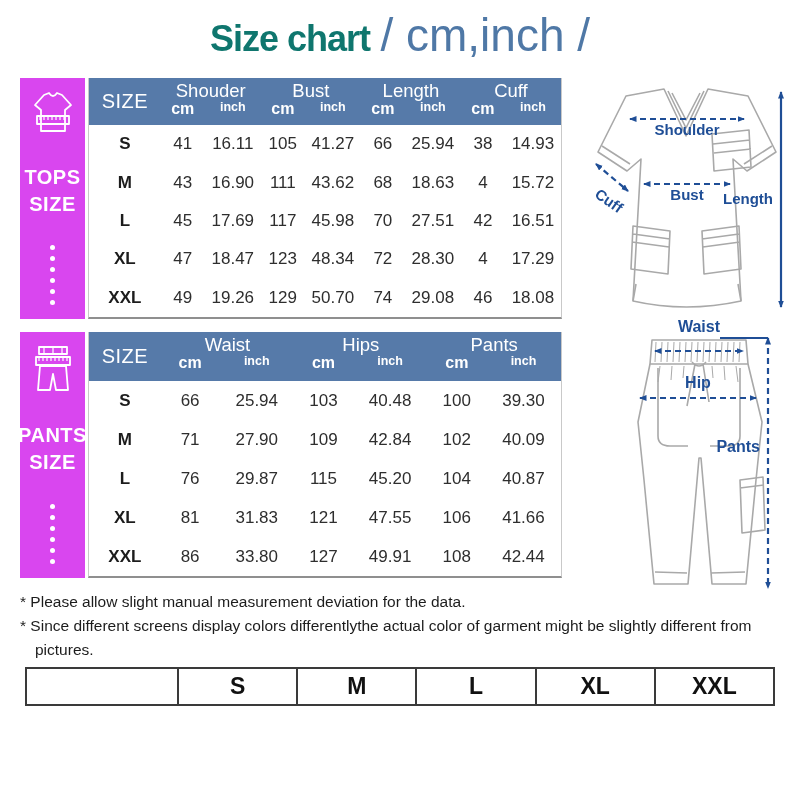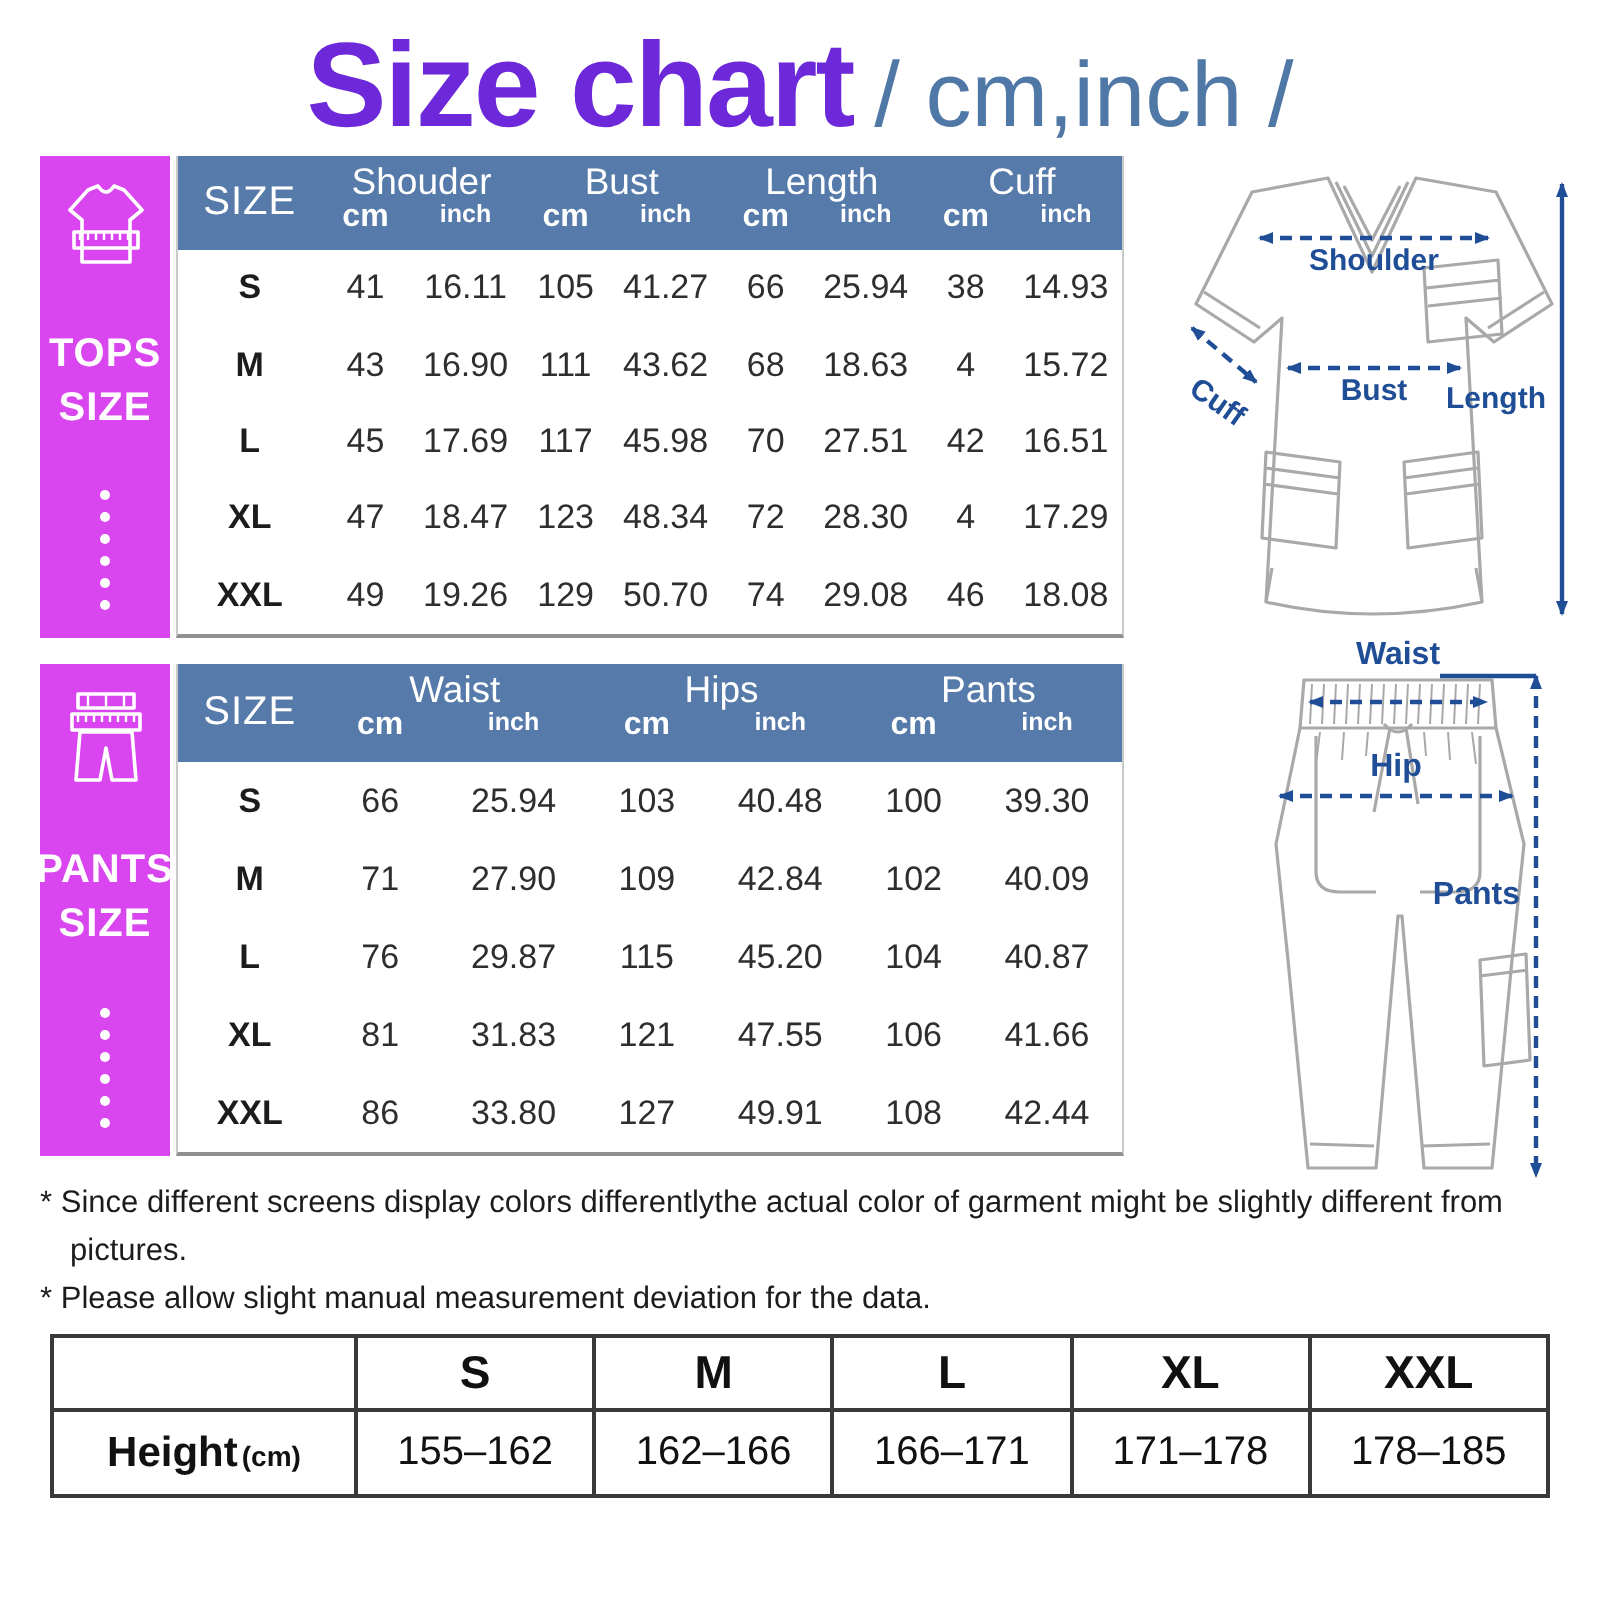--- a/index.html
+++ b/index.html
@@ -2,21 +2,21 @@
 <html><head>
 <meta charset="utf-8">
 <style>
   html,body{margin:0;padding:0;background:#fff;}
   .page{position:relative;width:800px;height:800px;background:#fff;overflow:hidden;
         font-family:"Liberation Sans",sans-serif;color:#2e2e2e;}
   *{box-sizing:border-box;}
 
   
   .title{position:absolute;top:8px;left:0;width:100%;text-align:center;white-space:nowrap;}
-  .title-main{font-size:60px;font-weight:800;color:#6d28d9;letter-spacing:-1px;}
+  .title-main{font-size:36px;font-weight:800;color:#0f766e;letter-spacing:-1px;}
   .title-suffix{font-size:46px;font-weight:400;color:#4f78a6;margin-left:6px;}
 
   
   .sidebar{position:absolute;left:20px;width:65px;background:#d946ef;
            display:flex;flex-direction:column;align-items:center;
            justify-content:space-between;padding:12px 0 14px 0;}
   .sidebar-label{color:#fff;font-size:20px;font-weight:600;text-align:center;
                  line-height:1.35;letter-spacing:.5px;}
   .dots{display:flex;flex-direction:column;gap:6px;align-items:center;}
   .dots span{width:5px;height:5px;border-radius:50%;background:#fff;display:block;}
@@ -340,23 +340,23 @@
       <path d="M120,28 L168,28"></path>
       <line x1="168" y1="28" x2="168" y2="278" stroke-dasharray="6 4" marker-start="url(#ahP)" marker-end="url(#ahP)"></line>
     </g>
     <text x="99" y="22" font-size="16" text-anchor="middle">Waist</text>
     <text x="98" y="78" font-size="16" text-anchor="middle">Hip</text>
     <text x="160" y="142" font-size="16" text-anchor="end">Pants</text>
   </svg>
 
   <div class="notes">
 
+      <div class="note-line"><span>*</span> <span>Please allow slight manual measurement deviation for the data.</span></div>
+
       <div class="note-line"><span>*</span> <span>Since different screens display colors differentlythe actual color of garment might be slightly different from pictures.</span></div>
-
-      <div class="note-line"><span>*</span> <span>Please allow slight manual measurement deviation for the data.</span></div>
     </div>
 
   <table class="fit-table">
     <colgroup>
         <col class="lblcol">
         <col>
         <col>
         <col>
         <col>
         <col>
@@ -366,25 +366,17 @@
         <th></th>
         <th>S</th>
         <th>M</th>
         <th>L</th>
         <th>XL</th>
         <th>XXL</th>
       </tr>
     </thead>
     <tbody>
 
-        <tr>
-          <th class="rlabel"><span>Height</span><span class="unit">(cm)</span></th>
-          <td>155–162</td>
-          <td>162–166</td>
-          <td>166–171</td>
-          <td>171–178</td>
-          <td>178–185</td>
-        </tr>
 
       </tbody>
   </table>
 
 </div>
 
 </body></html>

